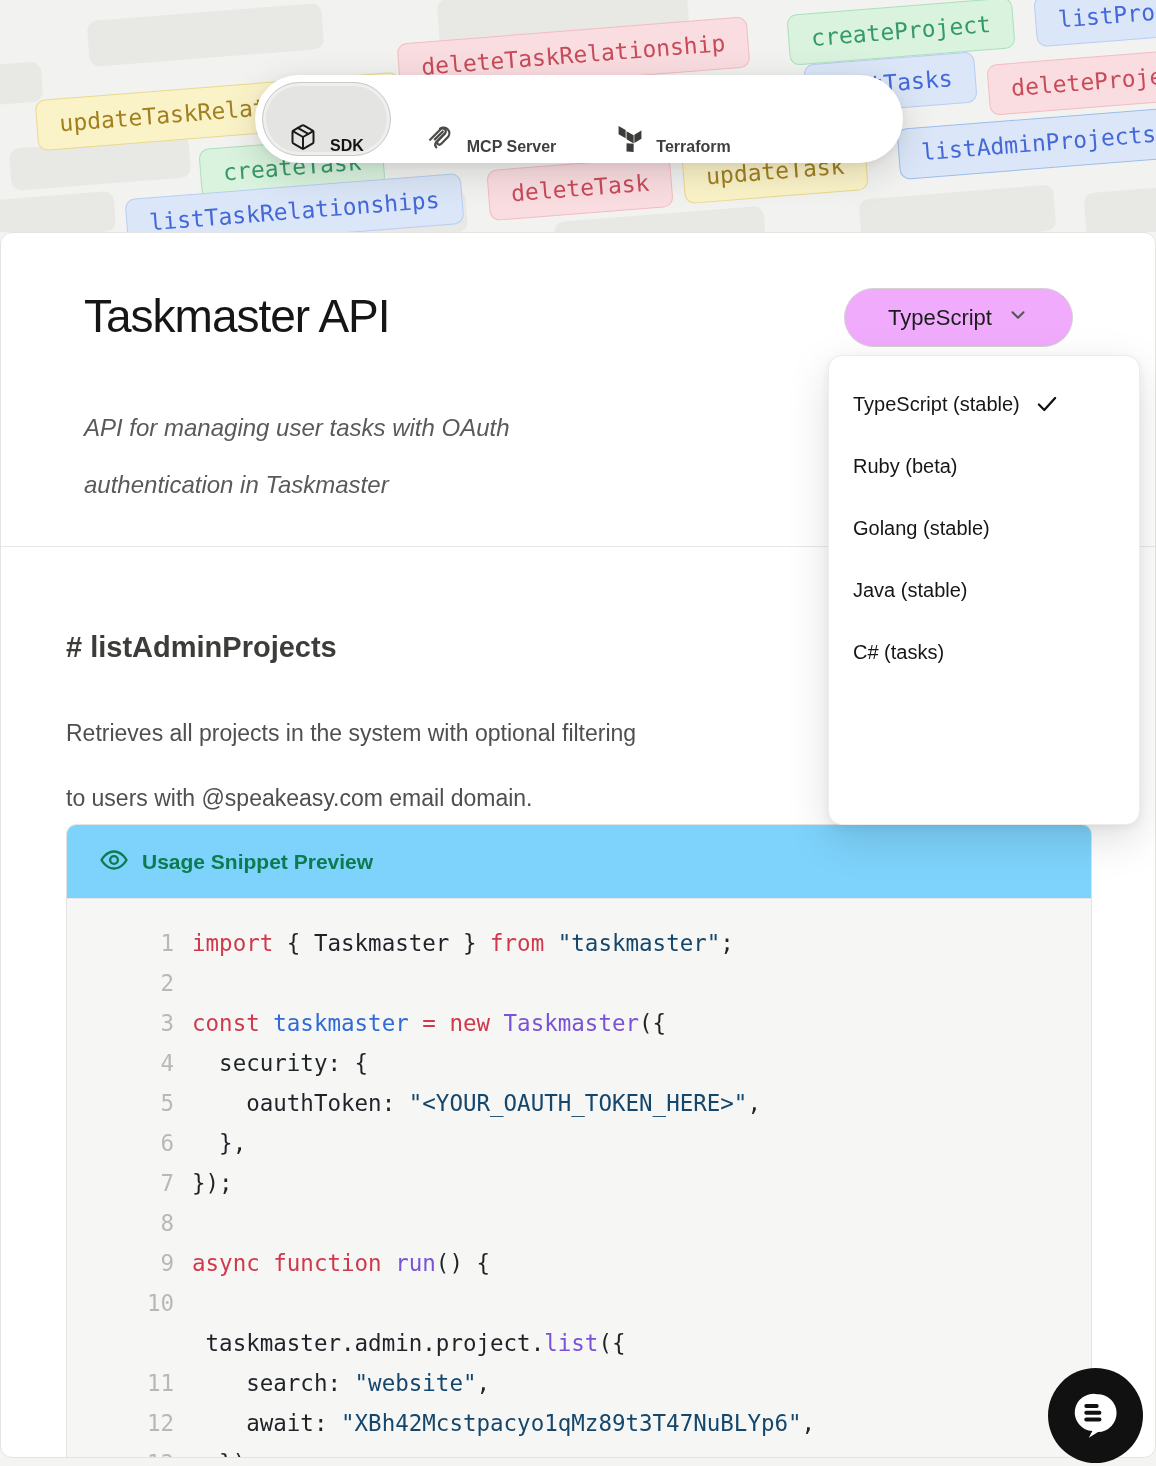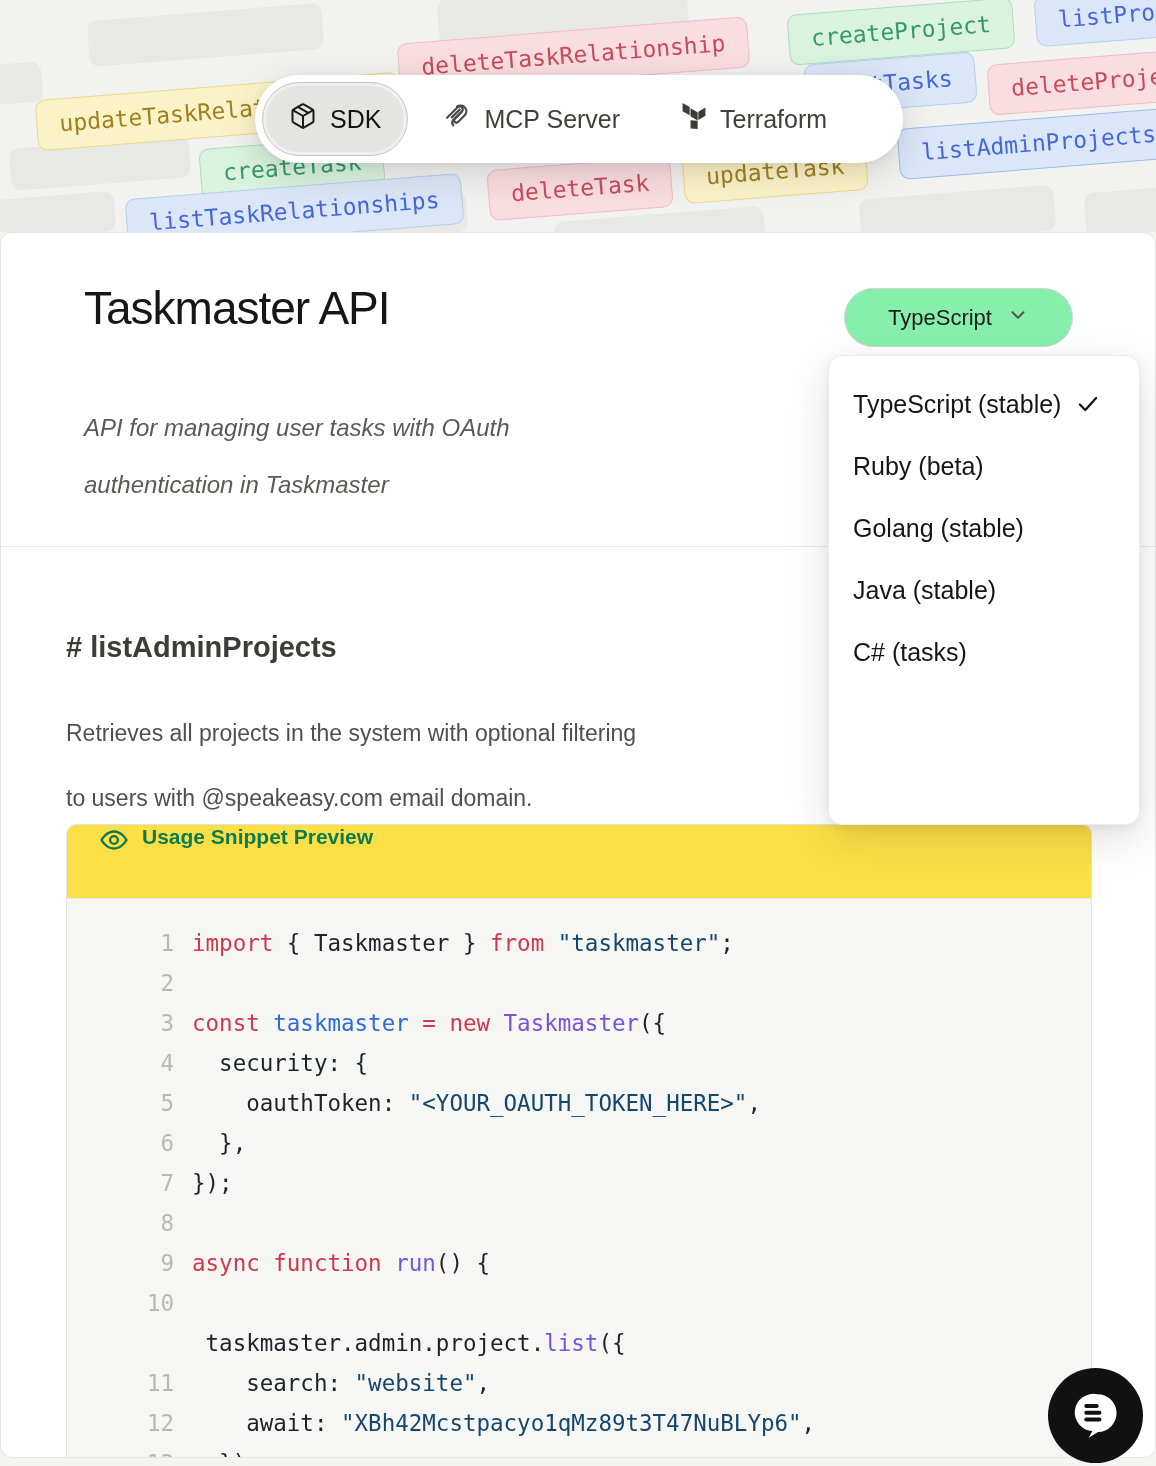--- a/index.html
+++ b/index.html
@@ -33,70 +33,70 @@
   .pc-blue.hl{ border-color:#9cbdec; }
   .p1{left:36px;top:86px} .p2{left:398px;top:30px} .p3{left:788px;top:6px}
   .p4{left:1035px;top:-12px} .p5{left:805px;top:58px} .p6{left:988px;top:56px}
   .p7{left:898px;top:118px} .p8{left:200px;top:142px} .p9{left:488px;top:163px}
   .p10{left:683px;top:146px} .p11{left:126px;top:186px}
 
   
   .segctl { position:absolute; left:255px; top:75px; width:648px; height:88px;
     background:#ffffff; border-radius:44px; z-index:5; display:flex; align-items:center;
     box-shadow:0 10px 38px rgba(0,0,0,.14), 0 2px 8px rgba(0,0,0,.06); padding:0 34px 0 7px; }
-  .seg { display:flex; align-items:center; gap:13px; font-size:25px; color:#3f3f3d;
-         padding:0 26px; height:74px; border-radius:38px; cursor:default; }
+  .seg { display:flex; align-items:flex-end; gap:13px; font-size:16px; color:#3f3f3d;
+         padding:0 26px; height:74px; border-radius:38px; cursor:default;font-weight:bold; }
   .seg.selected { background:#e4e4e2; border:1px solid #c9c9c7; color:#141414;
                   box-shadow:inset 0 0 0 3px #efefed; }
   .seg + .seg { margin-left:9px; }
   .seg svg { flex:0 0 auto; }
 
   
   .main-card { position:absolute; left:0; top:232px; width:1156px; height:1226px;
     background:#ffffff; border:1px solid #e4e4e2; border-radius:12px;
     overflow:hidden; z-index:10; }
-  .title { position:absolute; left:83px; top:48px; font-size:46px; font-weight:400;
+  .title { position:absolute; left:83px; top:56px; font-size:46px; font-weight:400;
            letter-spacing:-1px; color:#161616; }
   .lang-btn { position:absolute; left:843px; top:55px; width:229px; height:59px;
-    border:1.5px solid #d2d2d0; border-radius:30px; background:#86efac; display:flex;
+    border:1.5px solid #d2d2d0; border-radius:30px; background:#f0abfc; display:flex;
     align-items:center; justify-content:center; gap:15px; font-size:22px; color:#1c1c1c;
     cursor:pointer; }
   .api-desc { position:absolute; left:83px; top:166px; font-size:24px; color:#5a5a58;
               line-height:57px;font-style:italic; }
   .hdr-divider { position:absolute; left:0; top:313px; width:1156px; height:0;
                  border-top:1px solid #e8e8e6; }
   .op-heading { position:absolute; left:65px; top:398px; font-size:29px; font-weight:700;
                 color:#3c3c3a; }
   .op-desc { position:absolute; left:65px; top:468px; font-size:23px; color:#4f4f4d;
              line-height:65px; white-space:nowrap; }
 
   
   .snippet-card { position:absolute; left:65px; top:591px; width:1026px; height:880px;
     border:1px solid #e3e3e1; border-radius:10px; background:#f6f6f4; overflow:hidden; }
-  .snippet-header { height:74px; background:#fde047; border-bottom:1px solid #e8e8e6;
-    display:flex; align-items:flex-start; gap:13px; padding:0 32px; }
+  .snippet-header { height:74px; background:#7dd3fc; border-bottom:1px solid #e8e8e6;
+    display:flex; align-items:center; gap:13px; padding:0 32px; }
   .snippet-title { font-size:21px; font-weight:700; color:#0d7a50; }
   .code-area { padding:24px 0 0 0; }
   .code-row { display:flex; height:40px; align-items:center;
     font-family:"DejaVu Sans Mono", monospace; font-size:22.5px; }
   .ln { width:125px; text-align:right; padding-right:18px; color:#b8b8b6; flex:0 0 auto; }
   .code-text { white-space:pre; color:#1f2328; }
   .tk-kw  { color:#d0384c; }
   .tk-id  { color:#2e6bd8; }
   .tk-cl  { color:#7a52d6; }
   .tk-str { color:#15476d; }
   .tk-pl  { color:#1f2328; }
 
   
   .lang-menu { position:absolute; left:828px; top:355px; width:312px; height:470px;
     background:#ffffff; border:1px solid #ececea; border-radius:14px; z-index:50;
     box-shadow:0 14px 44px rgba(0,0,0,.13), 0 3px 10px rgba(0,0,0,.06);
     padding:17px 0; list-style:none; }
   .lang-item { height:62px; display:flex; align-items:center; gap:14px;
-    padding:0 24px; font-size:25px; color:#161616; cursor:pointer; }
+    padding:0 24px; font-size:20px; color:#161616; cursor:pointer; }
 
   
   .chat-btn { position:absolute; left:1048px; top:1368px; width:95px; height:95px;
     border-radius:50%; background:#111111; z-index:60; display:flex; align-items:center;
     justify-content:center; cursor:pointer; }
 </style>
 </head>
 <body>
 
 <div class="page">

